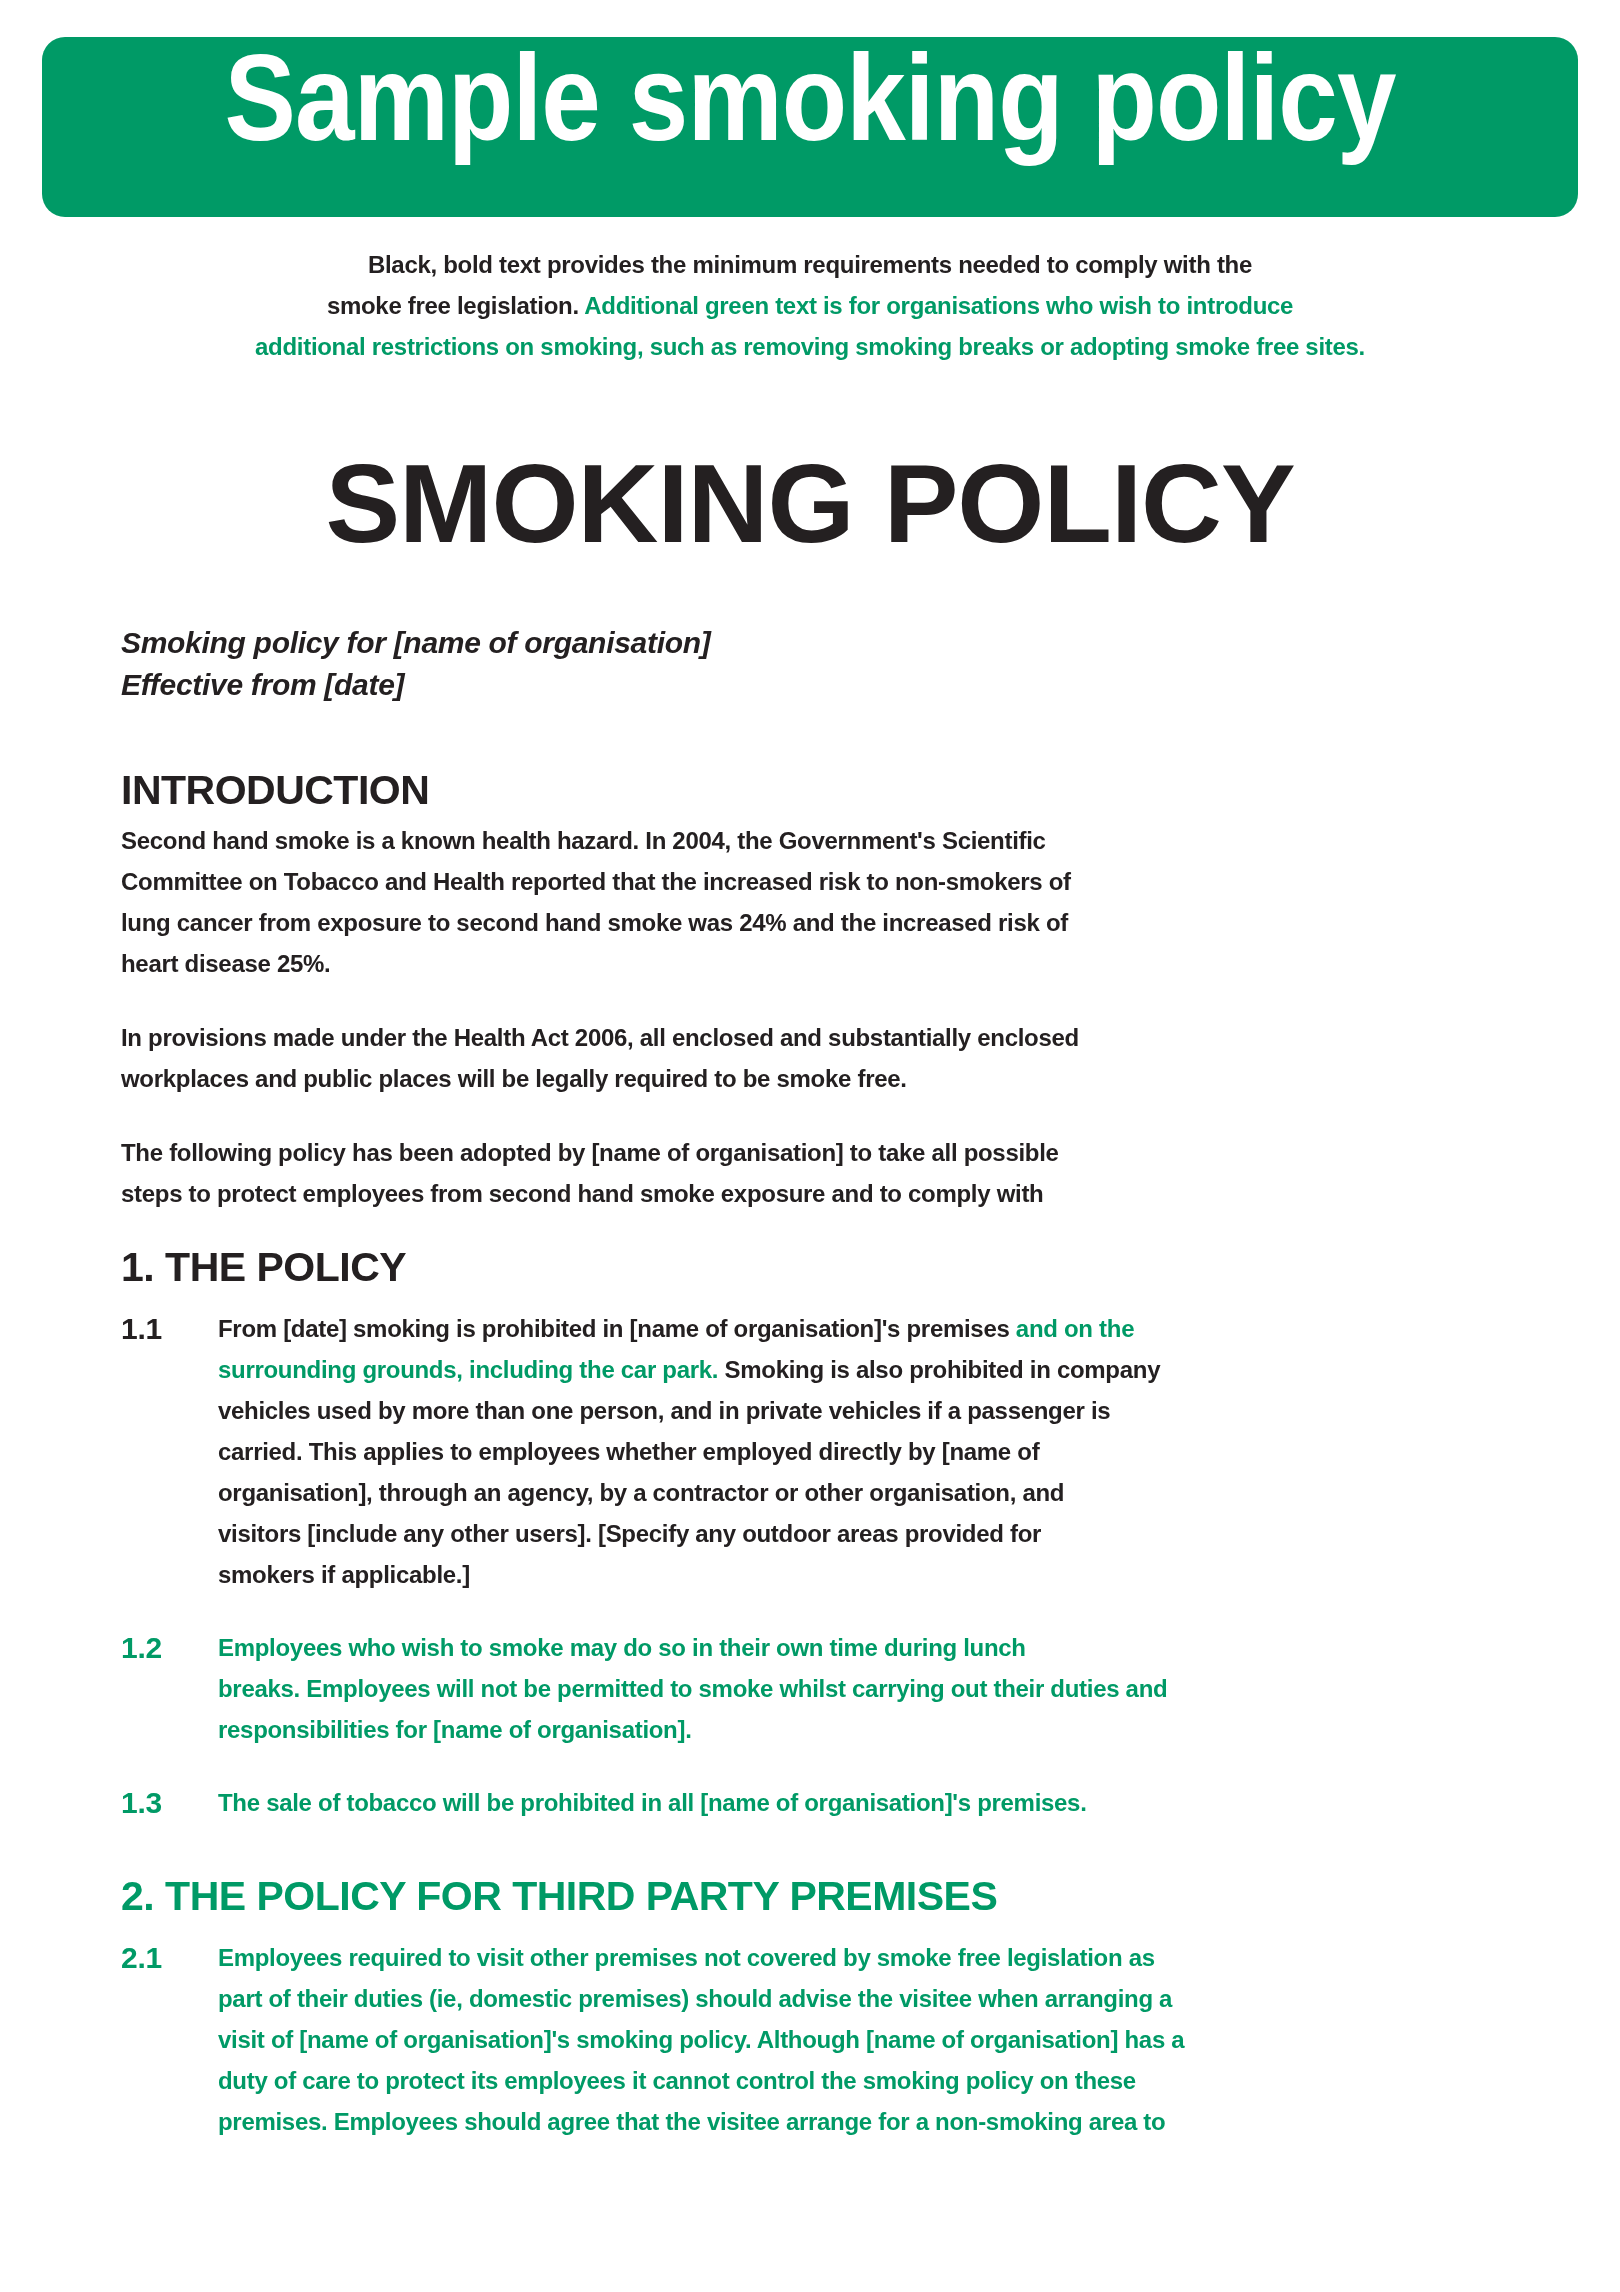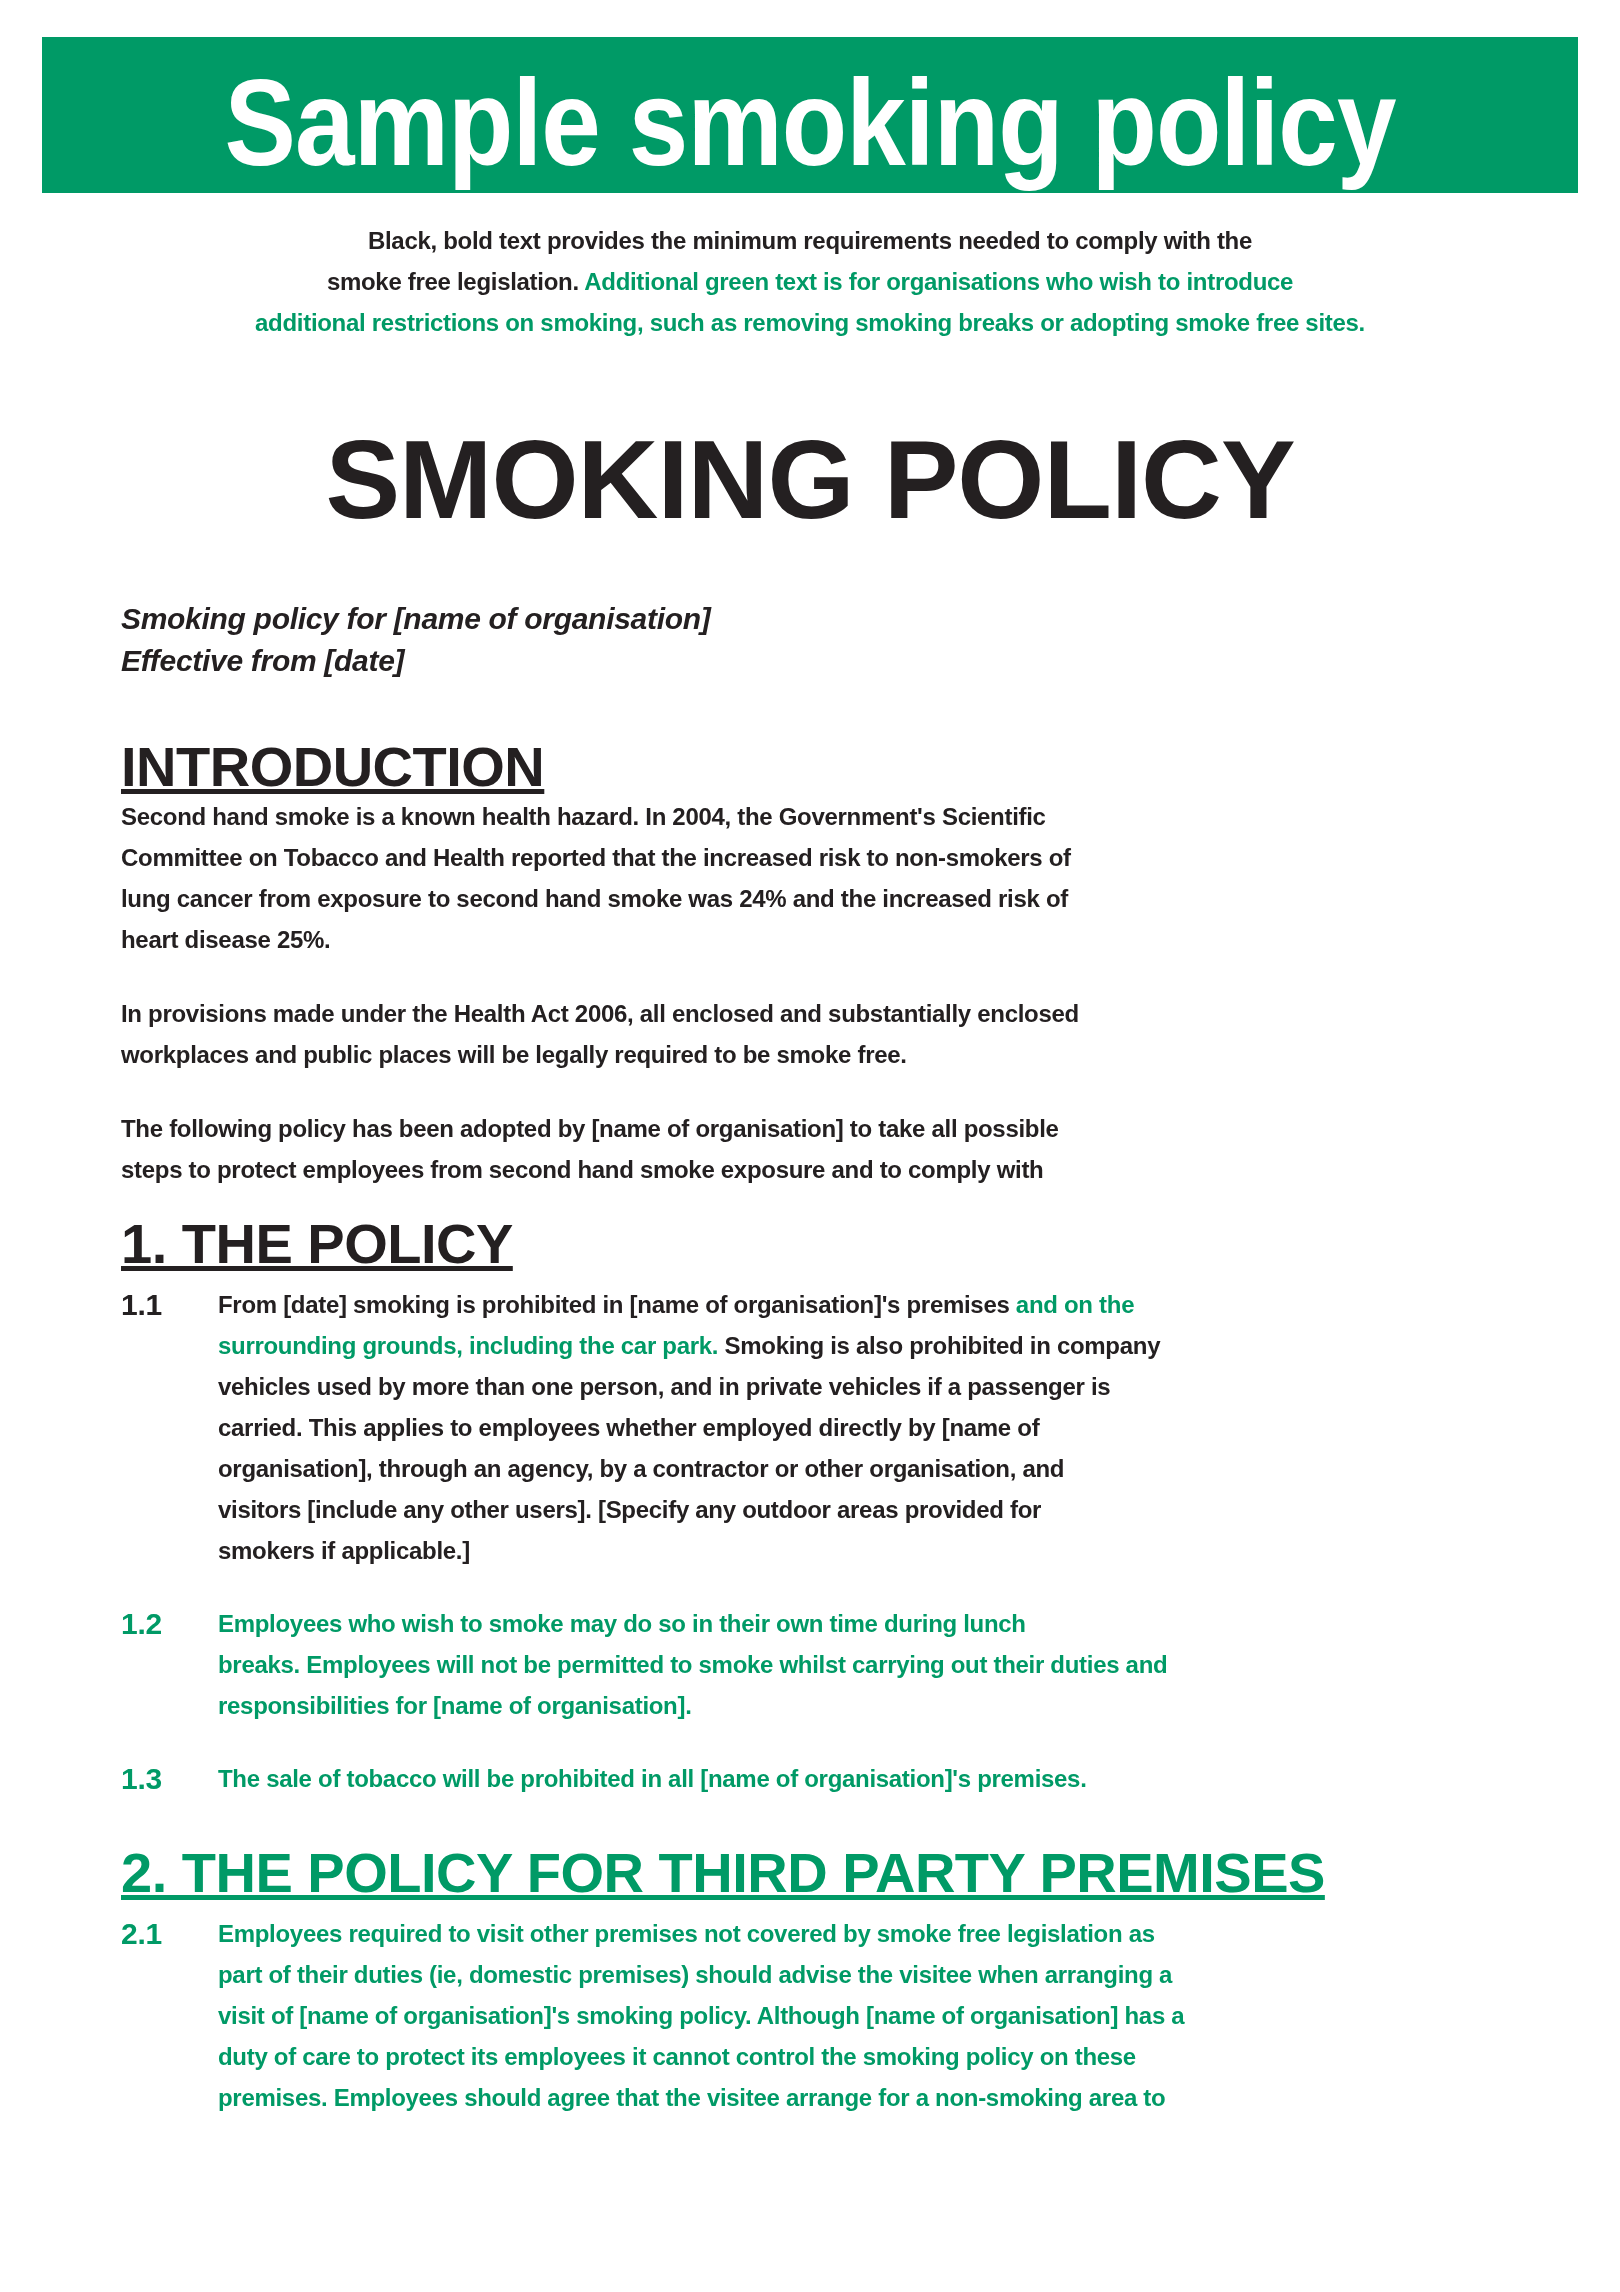--- a/index.html
+++ b/index.html
@@ -10,23 +10,23 @@
   body{
     width:1620px;height:2293px;
     background:#ffffff;
     font-family:"Liberation Sans","DejaVu Sans",sans-serif;
     font-weight:700;
     color:var(--ink);
     overflow:hidden;
   }
   .banner{
     margin:37px 42px 0;
-    height:156px;
+    height:180px;
     background:var(--green);
-    display:flex;align-items:flex-end;justify-content:center;
+    display:flex;align-items:flex-start;justify-content:center;border-radius:23px;
   }
   .banner-title{
     color:#ffffff;
     font-size:123px;
     letter-spacing:-1px;
     transform:scaleX(0.87);
     transform-origin:center;
     margin-top:-9.8px;
     white-space:nowrap;
   }
@@ -49,26 +49,25 @@
   }
   .doc-meta{margin:53px 0 0 121px;font-style:italic;}
   .meta-line{
     font-size:30px;
     line-height:42px;
     letter-spacing:-0.3px;
     white-space:nowrap;
   }
   .sections{margin-left:121px;}
   .section-heading{
-    font-size:56px;
+    font-size:41px;
     line-height:49px;
     letter-spacing:-0.5px;
     margin-bottom:4.9px;
     white-space:nowrap;
-    text-decoration:underline;
   }
   .s1{margin-top:60px;}
   .s2{margin-top:29px;}
   .s3{margin-top:49px;}
   .s2 .section-heading,.s3 .section-heading{margin-bottom:15.7px;}
   .paragraph{margin-bottom:33px;}
   .paragraph:last-child{margin-bottom:0;}
   .numbered-item{display:flex;margin-bottom:32px;}
   .numbered-item:last-child{margin-bottom:0;}
   .item-number{

